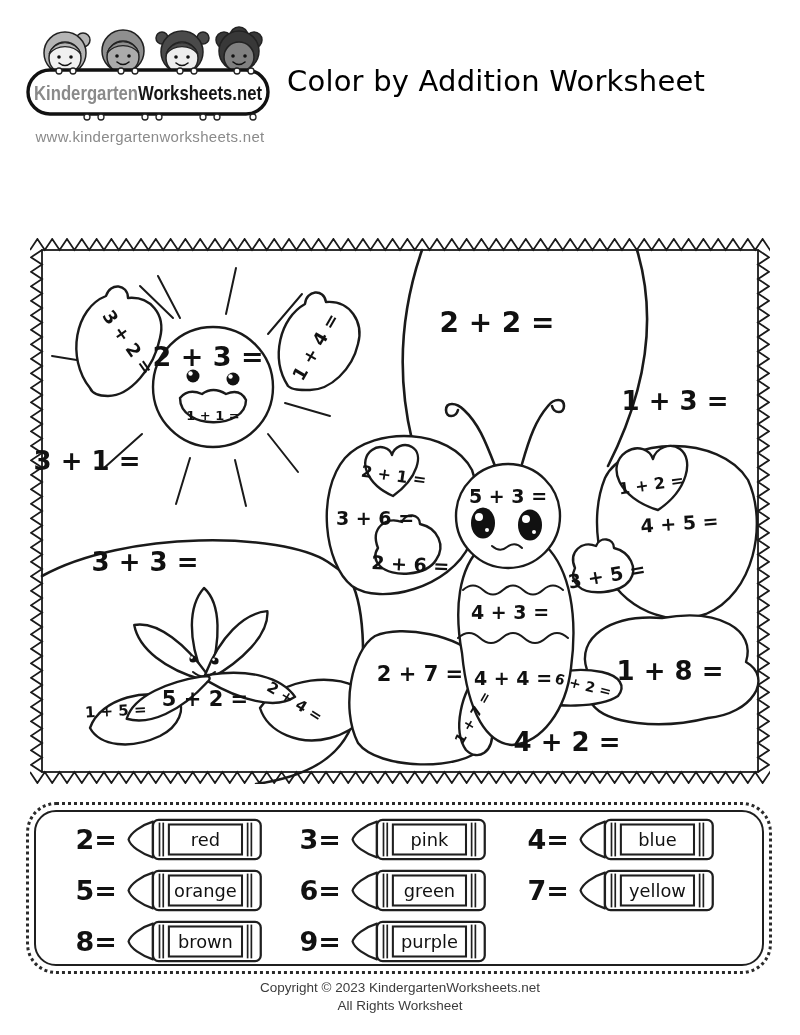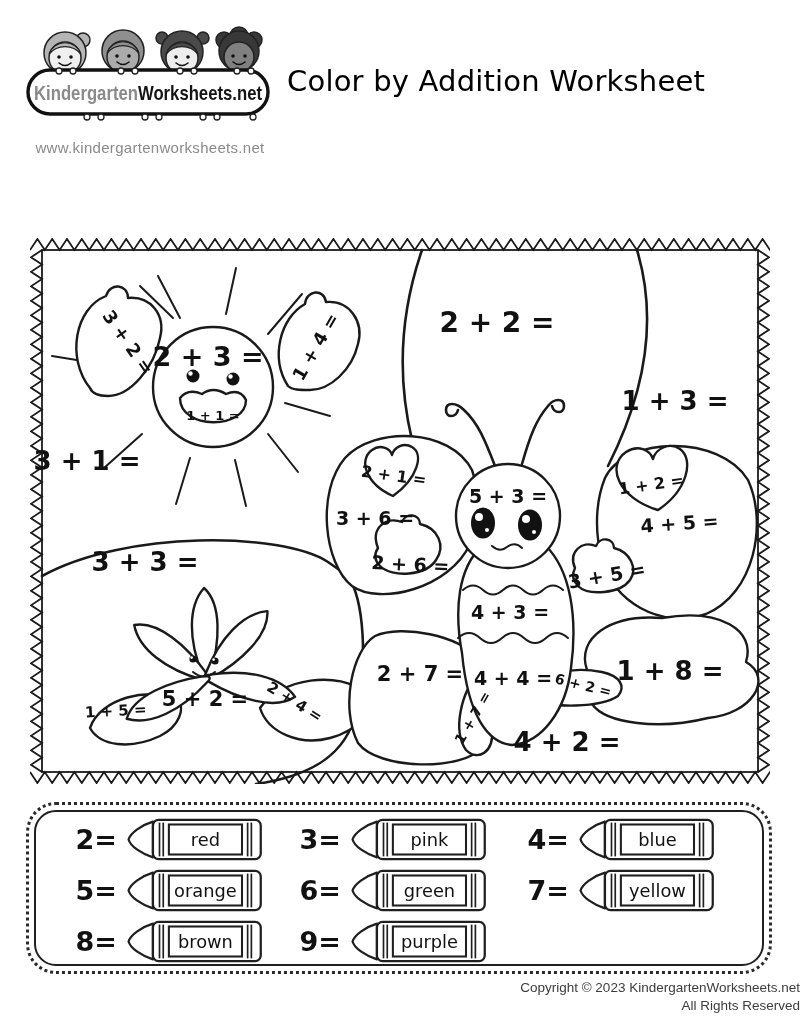--- a/index.html
+++ b/index.html
@@ -1,21 +1,21 @@
 <!DOCTYPE html>
 <html><head>
 <meta charset="utf-8">
 <style>
   html,body{margin:0;padding:0;background:#fff;}
   .page{position:relative;width:800px;height:1035px;background:#ffffff;overflow:hidden;
         font-family:"DejaVu Sans",sans-serif;color:#1a1a1a;margin-top:16px;}
 
   
   .logo-wrap{position:absolute;left:25px;top:8px;width:250px;}
-  .logo-url{position:absolute;left:25px;top:123px;width:250px;text-align:center;
+  .logo-url{position:absolute;left:25px;top:112px;width:250px;text-align:center;
             font-size:15px;color:#8a8a8a;letter-spacing:.3px;
             font-family:"Liberation Sans",sans-serif;}
   .title{position:absolute;left:287px;top:48px;width:500px;font-size:29px;font-weight:400;
          letter-spacing:.2px;color:#000000;}
   .name-row{position:absolute;left:396px;top:146px;white-space:nowrap;}
   .name-label{font-size:31px;color:#111;}
   .name-line{display:inline-block;width:258px;height:32px;border-bottom:2.5px solid #111;
              vertical-align:bottom;}
 
   
@@ -37,21 +37,21 @@
             grid-template-columns:224px 228px auto;grid-auto-rows:51px;align-items:center;}
   .key-item{display:flex;align-items:center;gap:5px;}
   .key-num{display:inline-block;width:46px;text-align:right;font-size:27px;font-weight:700;color:#111;}
   .crayon{width:150px;height:47px;flex:0 0 auto;}
   .c-line{stroke:#1f1f1f;stroke-width:1.8;}
   .c-shape{stroke:#1f1f1f;stroke-width:2.4;fill:#fff;stroke-linejoin:round;}
   .c-box{stroke:#1f1f1f;stroke-width:2.2;fill:#fff;}
   .c-label{fill:#111;font-size:19px;font-family:"DejaVu Sans",sans-serif;}
 
   
-  .footer{position:absolute;left:0;top:963px;width:800px;text-align:right;
+  .footer{position:absolute;left:0;top:963px;width:800px;text-align:center;
           font-family:"Liberation Sans",sans-serif;font-size:13.5px;color:#3c3c3c;line-height:1.35;}
 </style>
 </head>
 <body>
 
 <div class="page">
 
   <div class="logo-wrap">
     <svg width="250" height="104" viewBox="0 0 250 104">
 
@@ -351,16 +351,16 @@
         <line class="c-line" x1="138" y1="7" x2="138" y2="43"></line>
         <rect class="c-box" x="50" y="9" width="78" height="32"></rect>
         <text class="c-label" x="89" y="32" text-anchor="middle">purple</text>
       </svg>
     </div>
   </div>
   </div>
 
   <div class="footer">
     <div>Copyright © 2023 KindergartenWorksheets.net</div>
-    <div>All Rights Reserved</div>
+    <div>All Rights Worksheet</div>
   </div>
 
 </div>
 
 </body></html>

